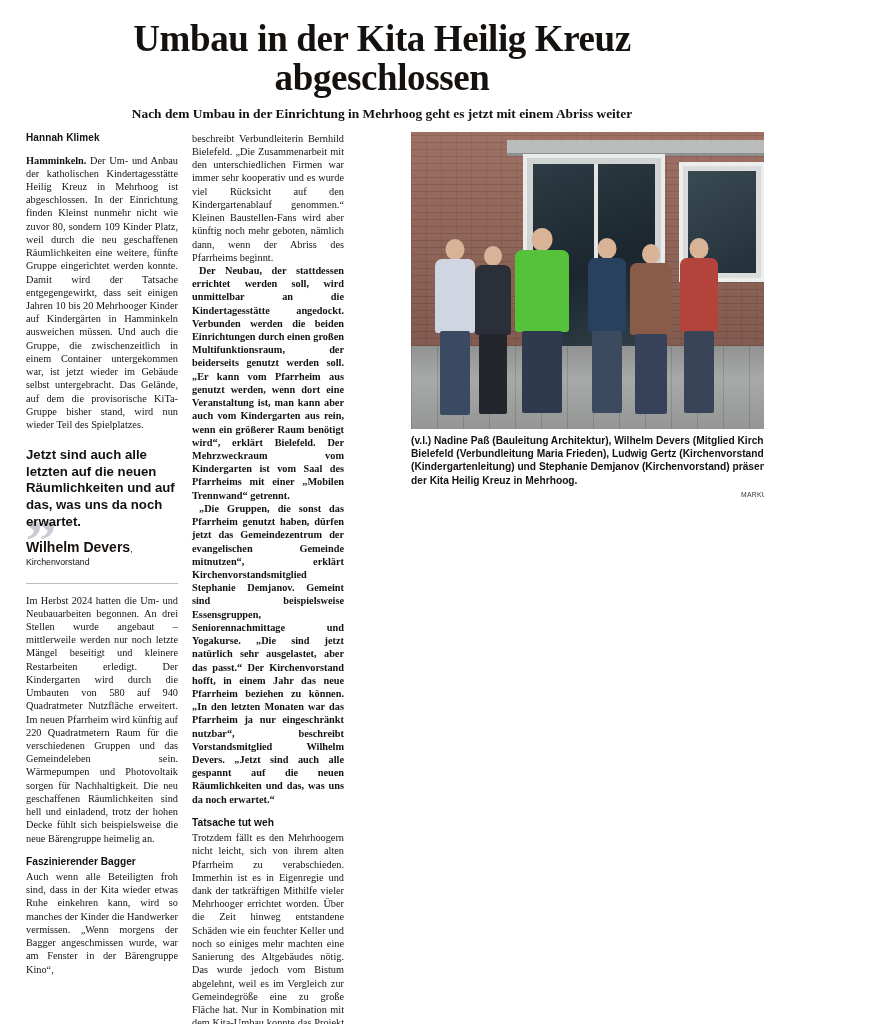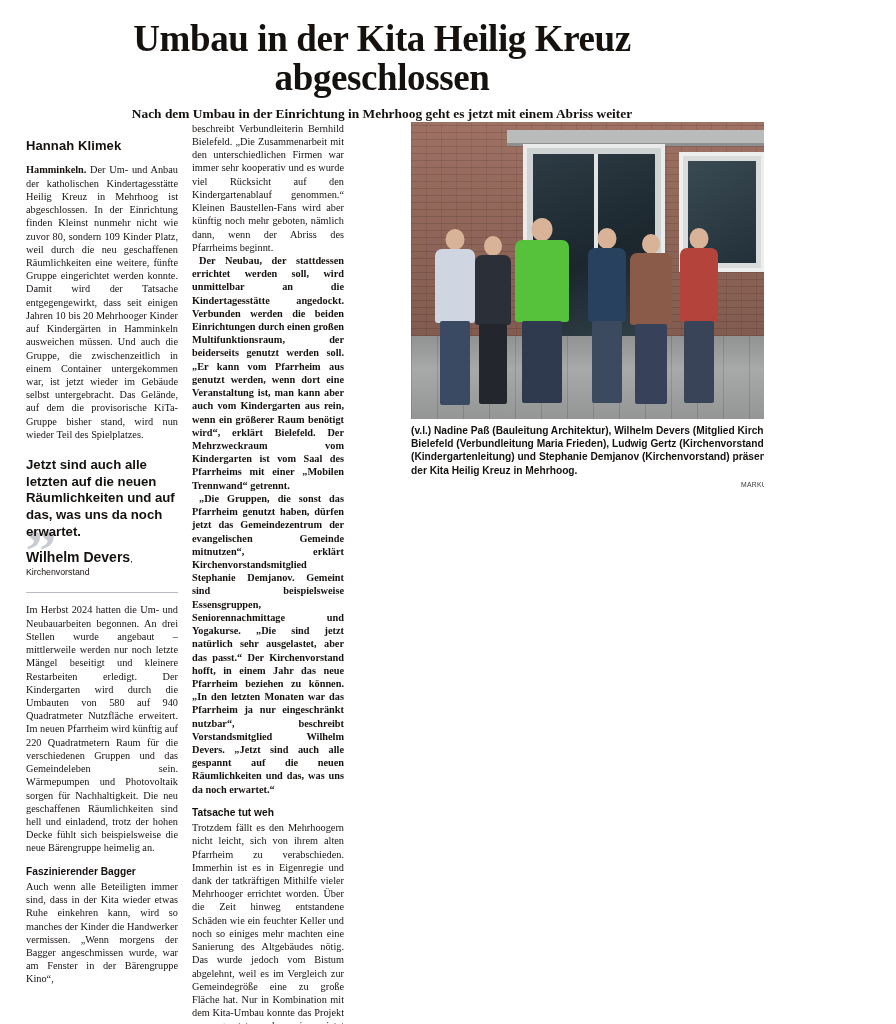--- a/index.html
+++ b/index.html
@@ -26,20 +26,21 @@
     text-align: center;
     letter-spacing: -0.4px;
     margin: 2px 0 8px 0;
   }
   .subhead {
     font-family: "Liberation Serif", serif;
     font-weight: bold;
     font-size: 13.4px;
     text-align: center;
     line-height: 1.2;
+    margin-bottom: 10px;
   }
 
   
   .cols {
     position: relative;
     width: 100%;
   }
   .col {
     position: absolute;
     top: 0;
@@ -53,22 +54,22 @@
 
   .col p {
     margin: 0;
     text-indent: 0;
   }
   .col p + p { text-indent: 7px; font-weight: bold; }
 
   .byline {
     font-family: "Liberation Sans", sans-serif;
     font-weight: bold;
-    font-size: 13px;
-    margin: 16px 0 9px 0;
+    font-size: 10px;
+    margin: 0 0 9px 0;
     letter-spacing: 0.1px;
   }
   .dateline { font-weight: bold; }
 
   .subhead-in-col {
     font-family: "Liberation Sans", sans-serif;
     font-weight: bold;
     font-size: 10.2px;
     margin: 11px 0 2px 0;
     text-indent: 0 !important;
@@ -263,21 +264,21 @@
         <div class="qattr">
           <b>Wilhelm Devers</b><span>, </span><span>Kirchenvorstand</span>
         </div>
       </div>
       <hr class="rule">
 
       <p>Im Herbst 2024 hatten die Um- und Neubauarbeiten begonnen. An drei Stellen wurde angebaut – mittlerweile werden nur noch letzte Mängel beseitigt und kleinere Restarbeiten erledigt. Der Kindergarten wird durch die Umbauten von 580 auf 940 Quadratmeter Nutzfläche erweitert. Im neuen Pfarrheim wird künftig auf 220 Quadratmetern Raum für die verschiedenen Gruppen und das Gemeindeleben sein. Wärmepumpen und Photovoltaik sorgen für Nachhaltigkeit. Die neu geschaffenen Räumlichkeiten sind hell und einladend, trotz der hohen Decke fühlt sich beispielsweise die neue Bärengruppe heimelig an.</p>
 
       <div class="subhead-in-col">Faszinierender Bagger</div>
 
-      <p>Auch wenn alle Beteiligten immer sind, dass in der Kita wieder etwas Ruhe einkehren kann, wird so manches der Kinder die Handwerker vermissen. „Wenn morgens der Bagger angeschmissen wurde, war am Fenster in der Bärengruppe Kino“,</p>
+      <p>Auch wenn alle Beteiligten froh sind, dass in der Kita wieder etwas Ruhe einkehren kann, wird so manches der Kinder die Handwerker vermissen. „Wenn morgens der Bagger angeschmissen wurde, war am Fenster in der Bärengruppe Kino“,</p>
     </div>
 
     <div class="col" id="col2">
       <p>beschreibt Verbundleiterin Bernhild Bielefeld. „Die Zusammenarbeit mit den unterschiedlichen Firmen war immer sehr kooperativ und es wurde viel Rücksicht auf den Kindergartenablauf genommen.“ Kleinen Baustellen-Fans wird aber künftig noch mehr geboten, nämlich dann, wenn der Abriss des Pfarrheims beginnt.</p>
       <p>Der Neubau, der stattdessen errichtet werden soll, wird unmittelbar an die Kindertagesstätte angedockt. Verbunden werden die beiden Einrichtungen durch einen großen Multifunktionsraum, der beiderseits genutzt werden soll. „Er kann vom Pfarrheim aus genutzt werden, wenn dort eine Veranstaltung ist, man kann aber auch vom Kindergarten aus rein, wenn ein größerer Raum benötigt wird“, erklärt Bielefeld. Der Mehrzweckraum vom Kindergarten ist vom Saal des Pfarrheims mit einer „Mobilen Trennwand“ getrennt.</p>
       <p>„Die Gruppen, die sonst das Pfarrheim genutzt haben, dürfen jetzt das Gemeindezentrum der evangelischen Gemeinde mitnutzen“, erklärt Kirchenvorstandsmitglied Stephanie Demjanov. Gemeint sind beispielsweise Essensgruppen, Seniorennachmittage und Yogakurse. „Die sind jetzt natürlich sehr ausgelastet, aber das passt.“ Der Kirchenvorstand hofft, in einem Jahr das neue Pfarrheim beziehen zu können. „In den letzten Monaten war das Pfarrheim ja nur eingeschränkt nutzbar“, beschreibt Vorstandsmitglied Wilhelm Devers. „Jetzt sind auch alle gespannt auf die neuen Räumlichkeiten und das, was uns da noch erwartet.“</p>
 
       <div class="subhead-in-col">Tatsache tut weh</div>
 
       <p>Trotzdem fällt es den Mehrhoogern nicht leicht, sich von ihrem alten Pfarrheim zu verabschieden. Immerhin ist es in Eigenregie und dank der tatkräftigen Mithilfe vieler Mehrhooger errichtet worden. Über die Zeit hinweg entstandene Schäden wie ein feuchter Keller und noch so einiges mehr machten eine Sanierung des Altgebäudes nötig. Das wurde jedoch vom Bistum abgelehnt, weil es im Vergleich zur Gemeindegröße eine zu große Fläche hat. Nur in Kombination mit dem Kita-Umbau konnte das Projekt so umgesetzt werden, wie es jetzt passiert.</p>

